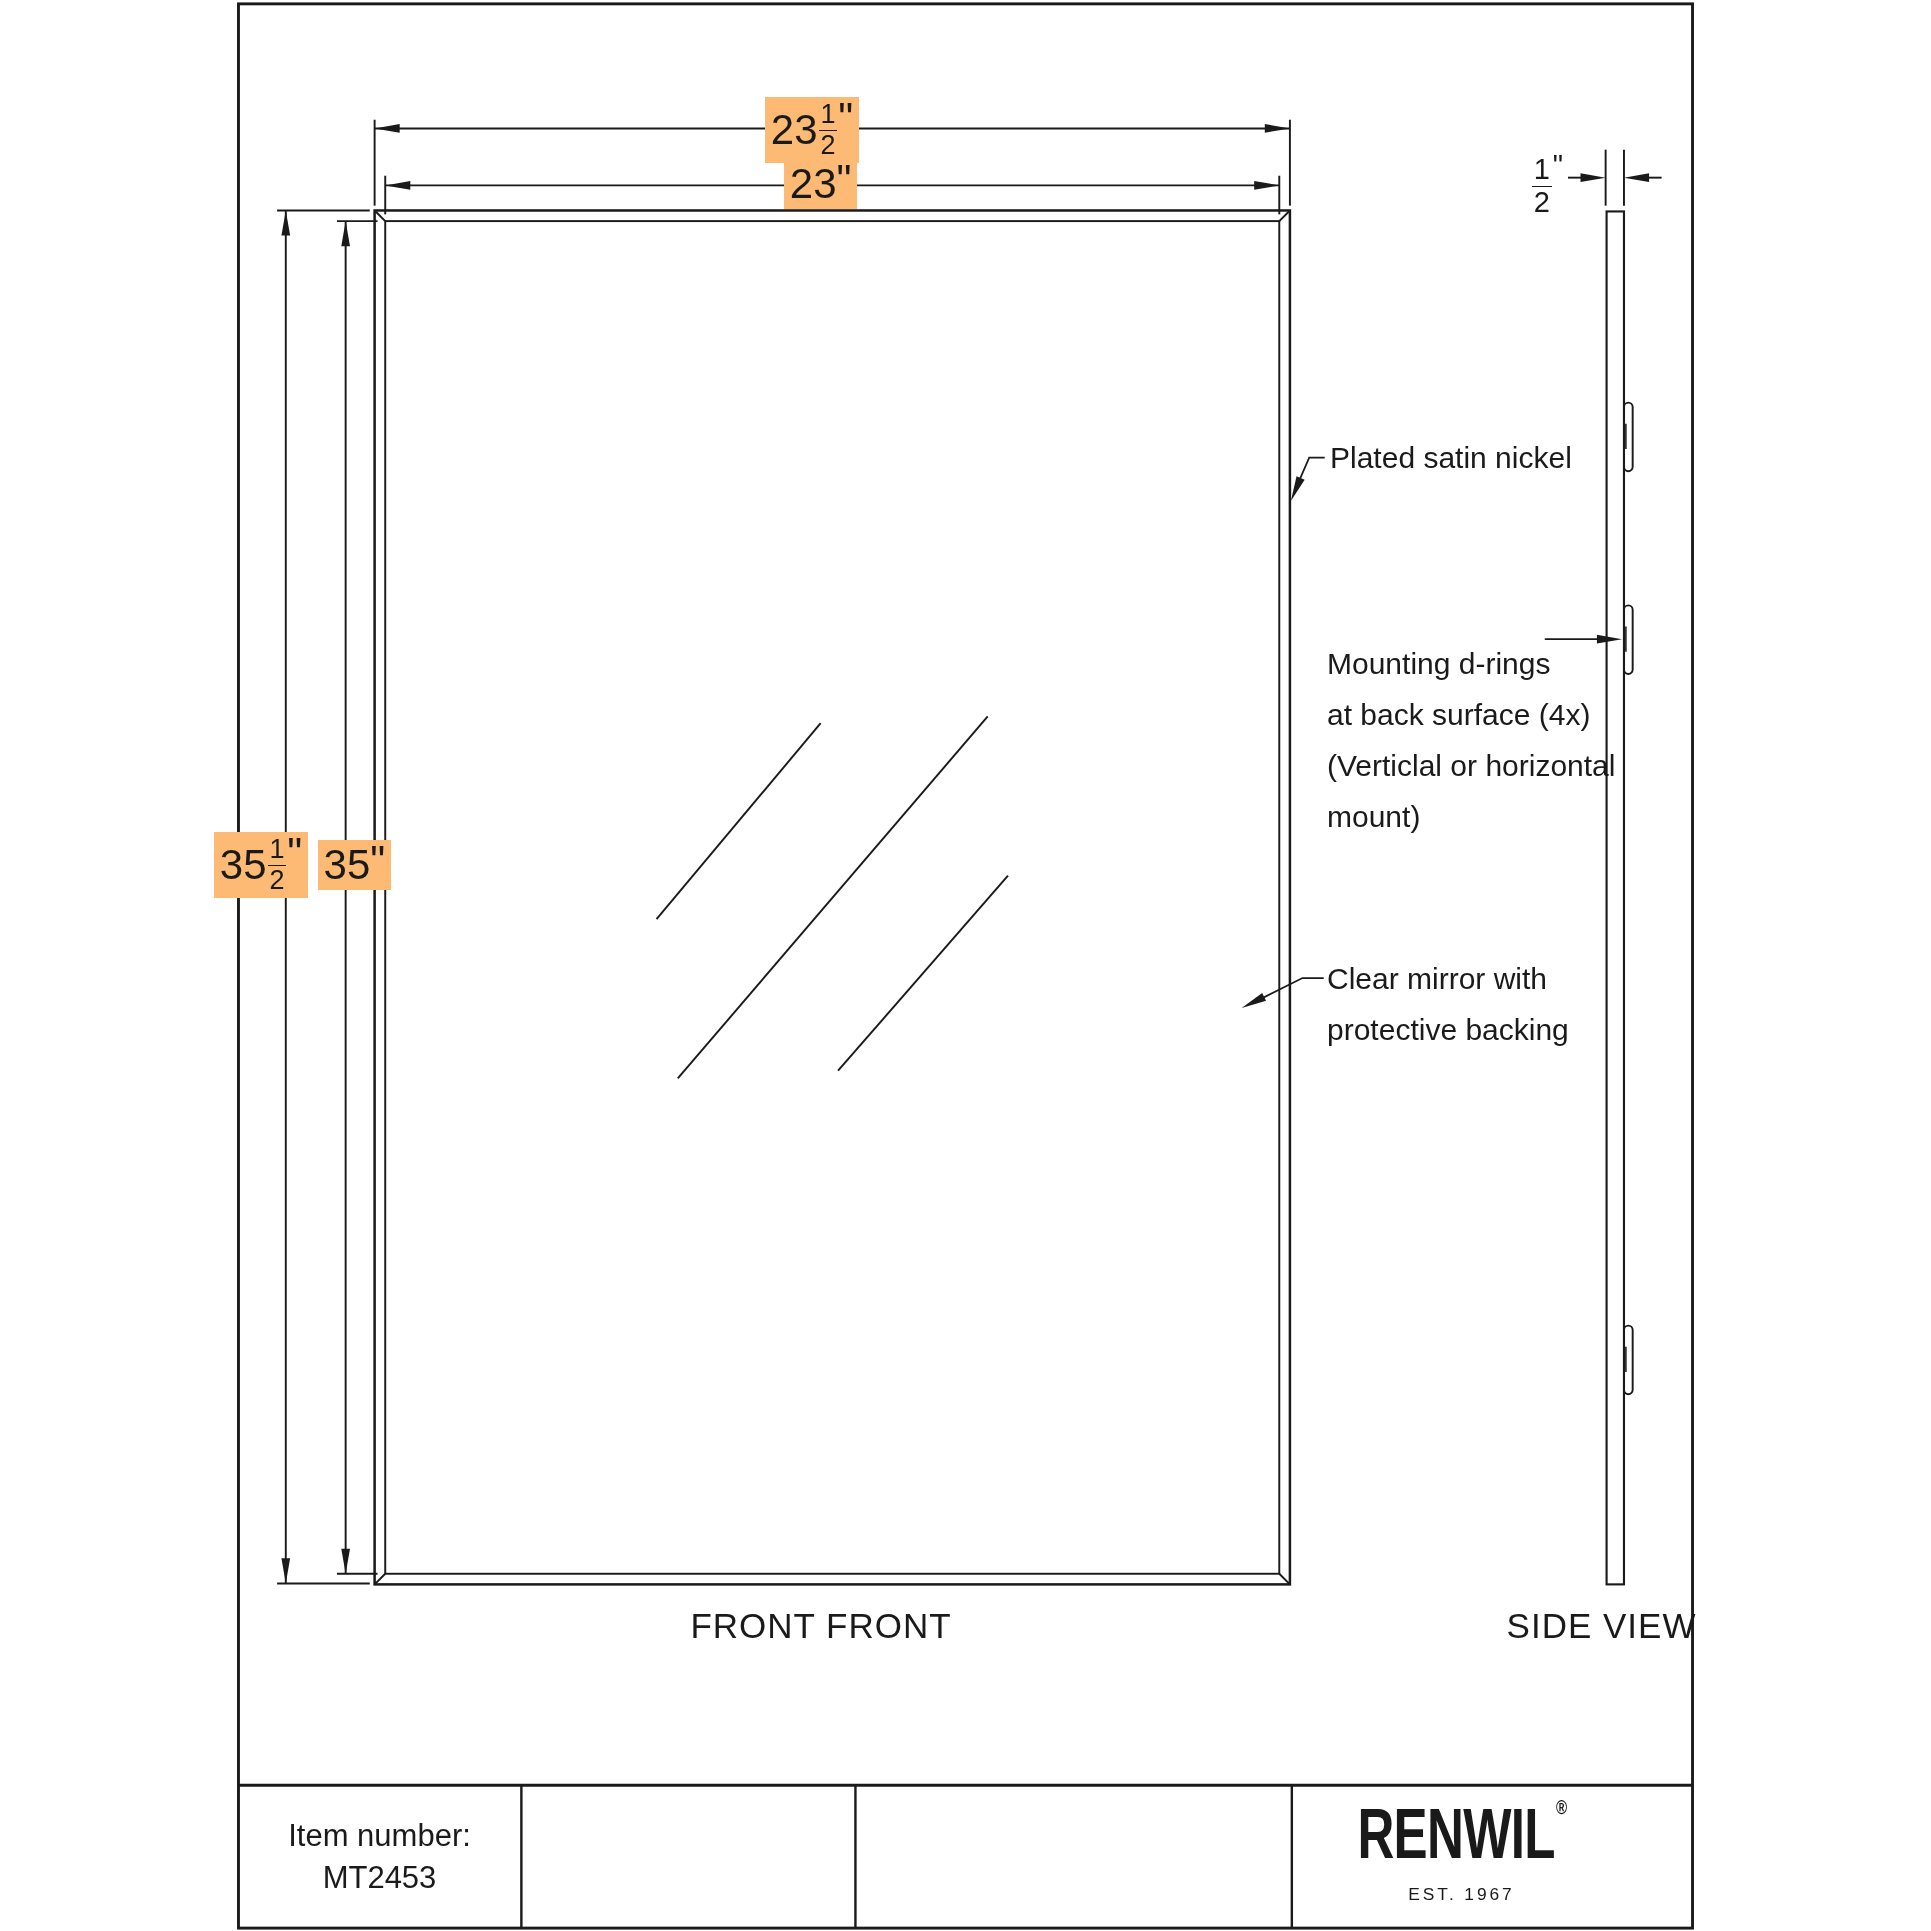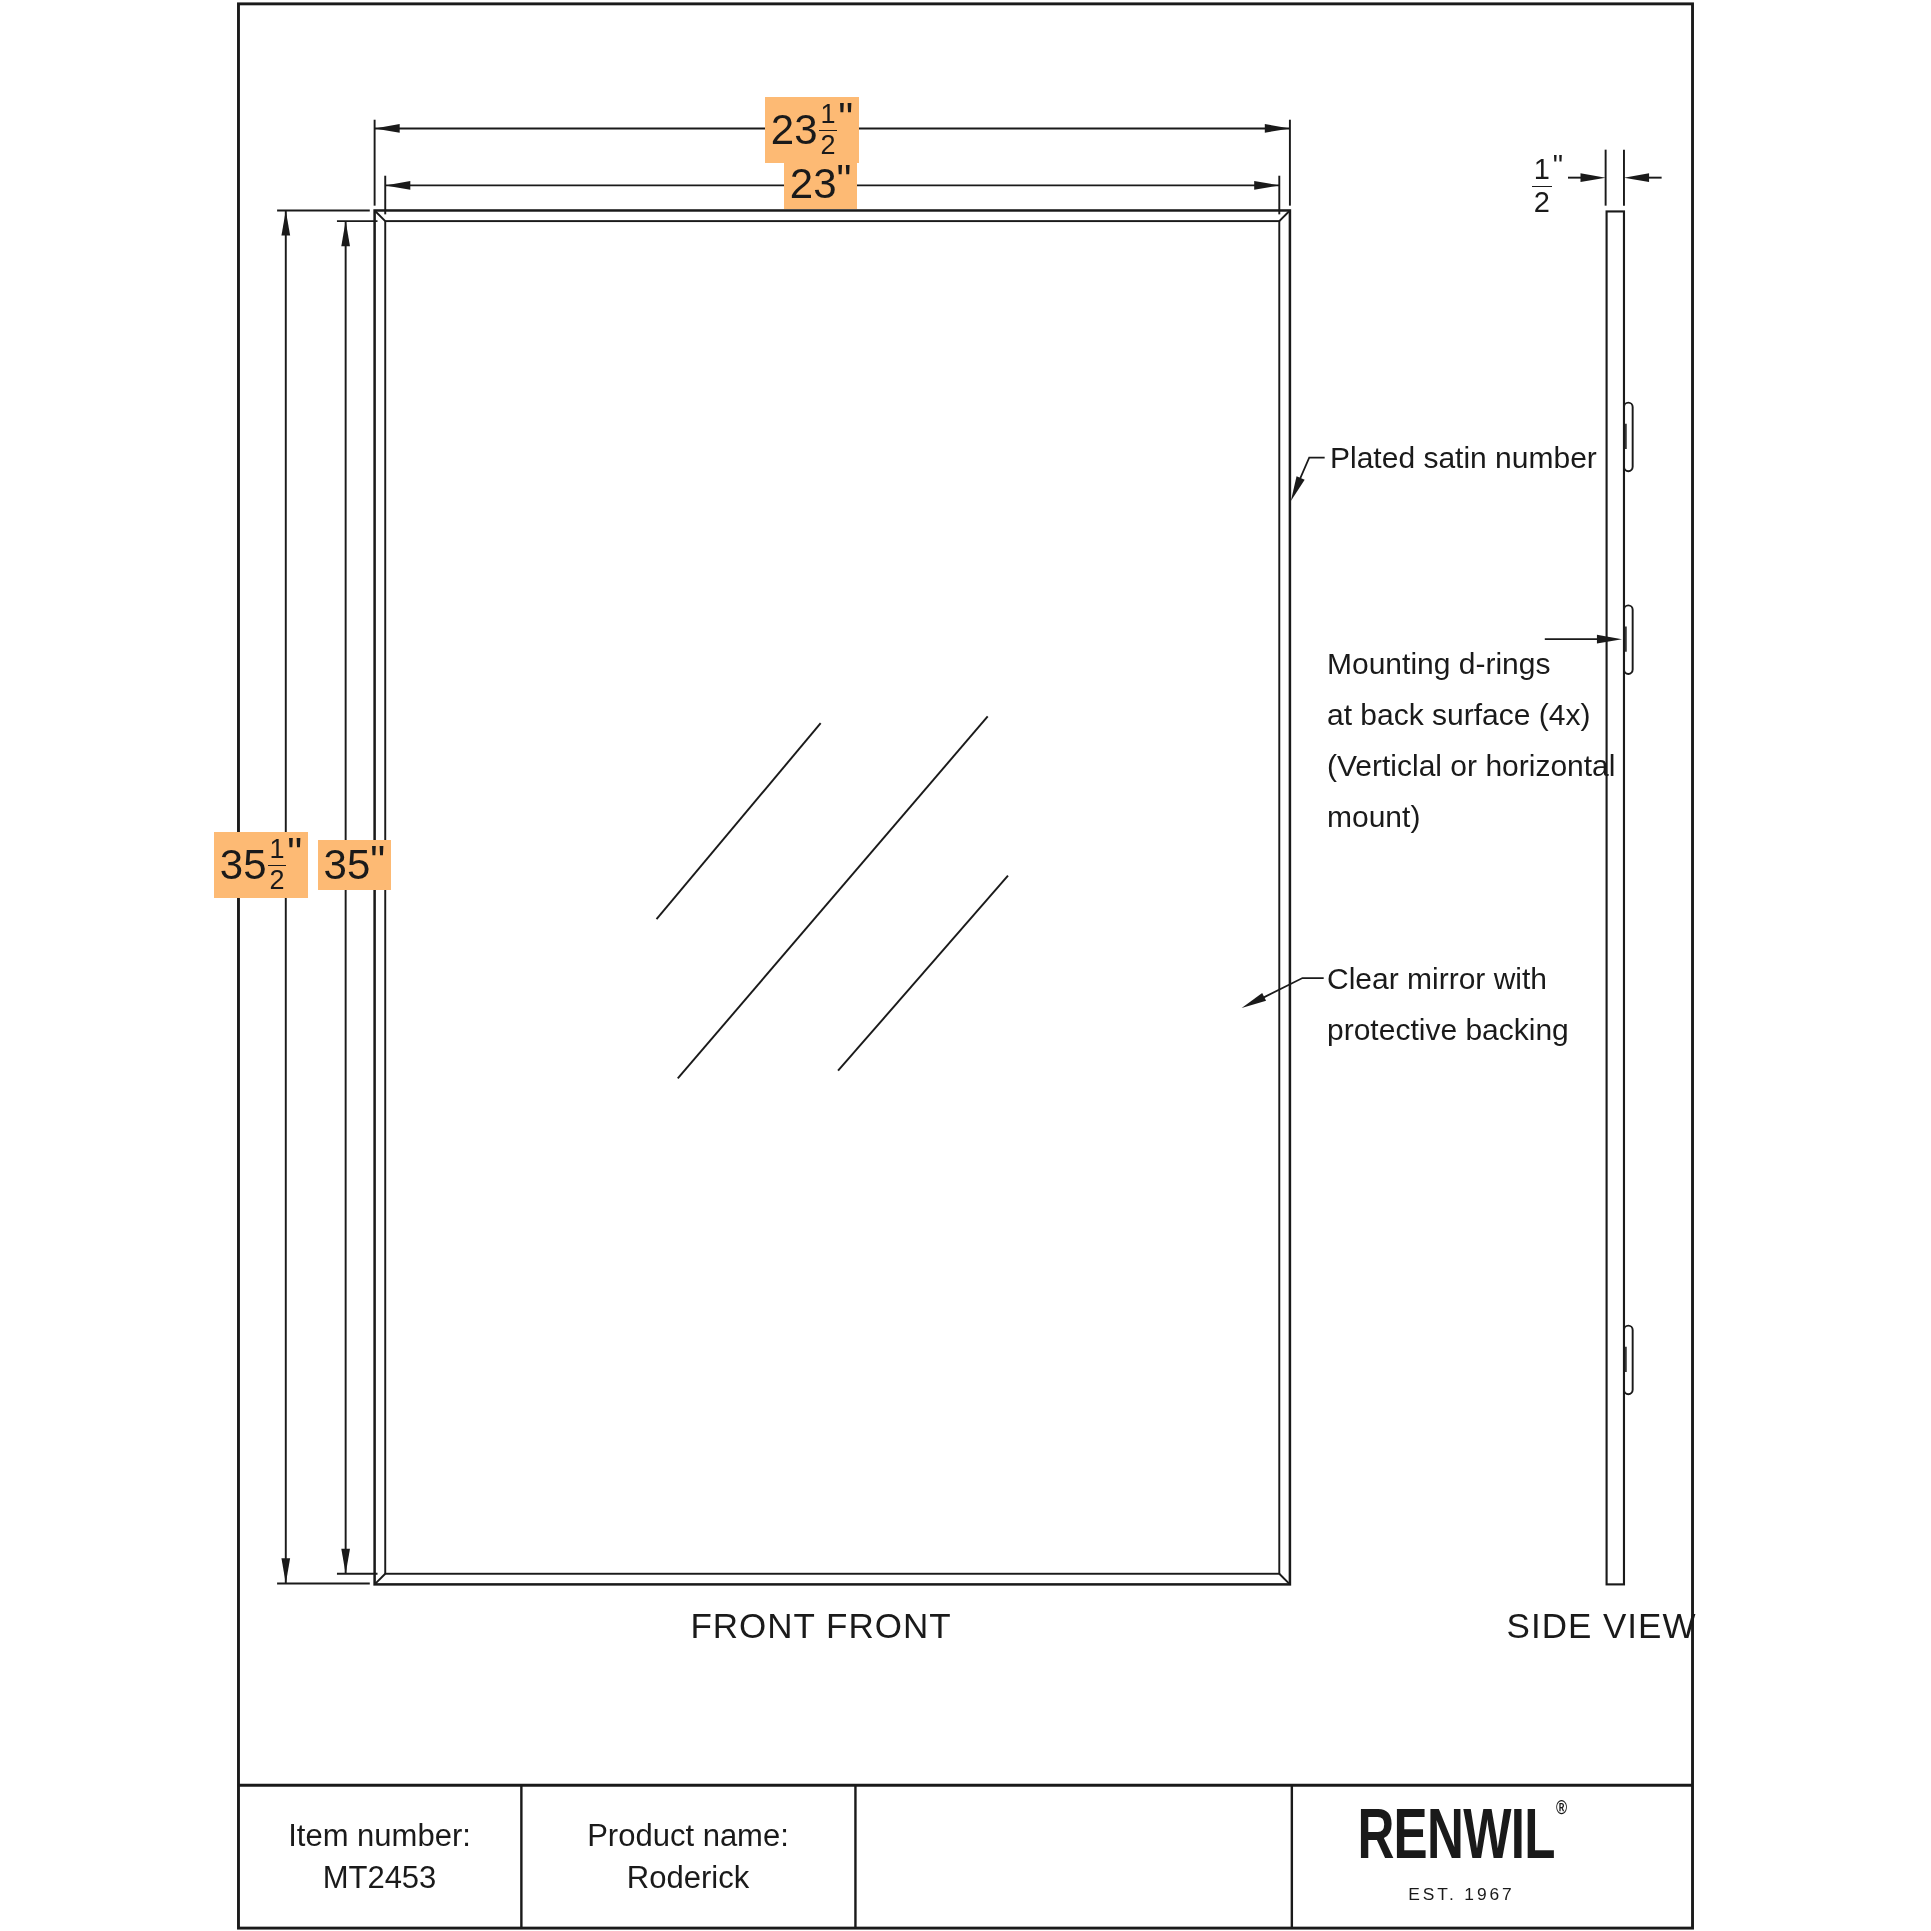--- a/index.html
+++ b/index.html
@@ -164,21 +164,21 @@
 
   <div class="half-label" style="left:1527px;top:153px;">
     <span class="frac">
         <span class="fnum">1</span>
         <span class="fden">2</span>
       </span>
       <span class="unit">"</span>
   </div>
 
   <div class="anno single" style="left:1330px;top:442px;">
-    <span>Plated satin number</span>
+    <span>Plated satin nickel</span>
   </div>
 
   <div class="anno" style="left:1327px;top:638px;">
     <div>Mounting d-rings</div>
     <div>at back surface (4x)</div>
     <div>(Verticlal or horizontal</div>
     <div>mount)</div>
   </div>
 
   <div class="anno" style="left:1327px;top:953px;">
@@ -187,24 +187,20 @@
   </div>
 
   <div class="view-label" style="left:676px;top:1606px;width:290px;">FRONT FRONT</div>
   <div class="view-label" style="left:1505px;top:1606px;width:193px;">SIDE VIEW</div>
 
   <div class="tb-cell" style="left:238px;width:283px;">
     <div>Item number:</div>
     <div>MT2453</div>
   </div>
 
-  <div class="tb-cell" style="left:521px;width:334px;">
-    <div>Product name:</div>
-    <div>Roderick</div>
-  </div>
 
 
   <div class="tb-cell" style="left:1292px;width:339px;">
     <div class="brand-wrap">
       <span class="brand"><span>RENWIL</span><sup class="reg">®</sup></span>
       <span class="brand-est">EST. 1967</span>
     </div>
   </div>
 
 </div>

